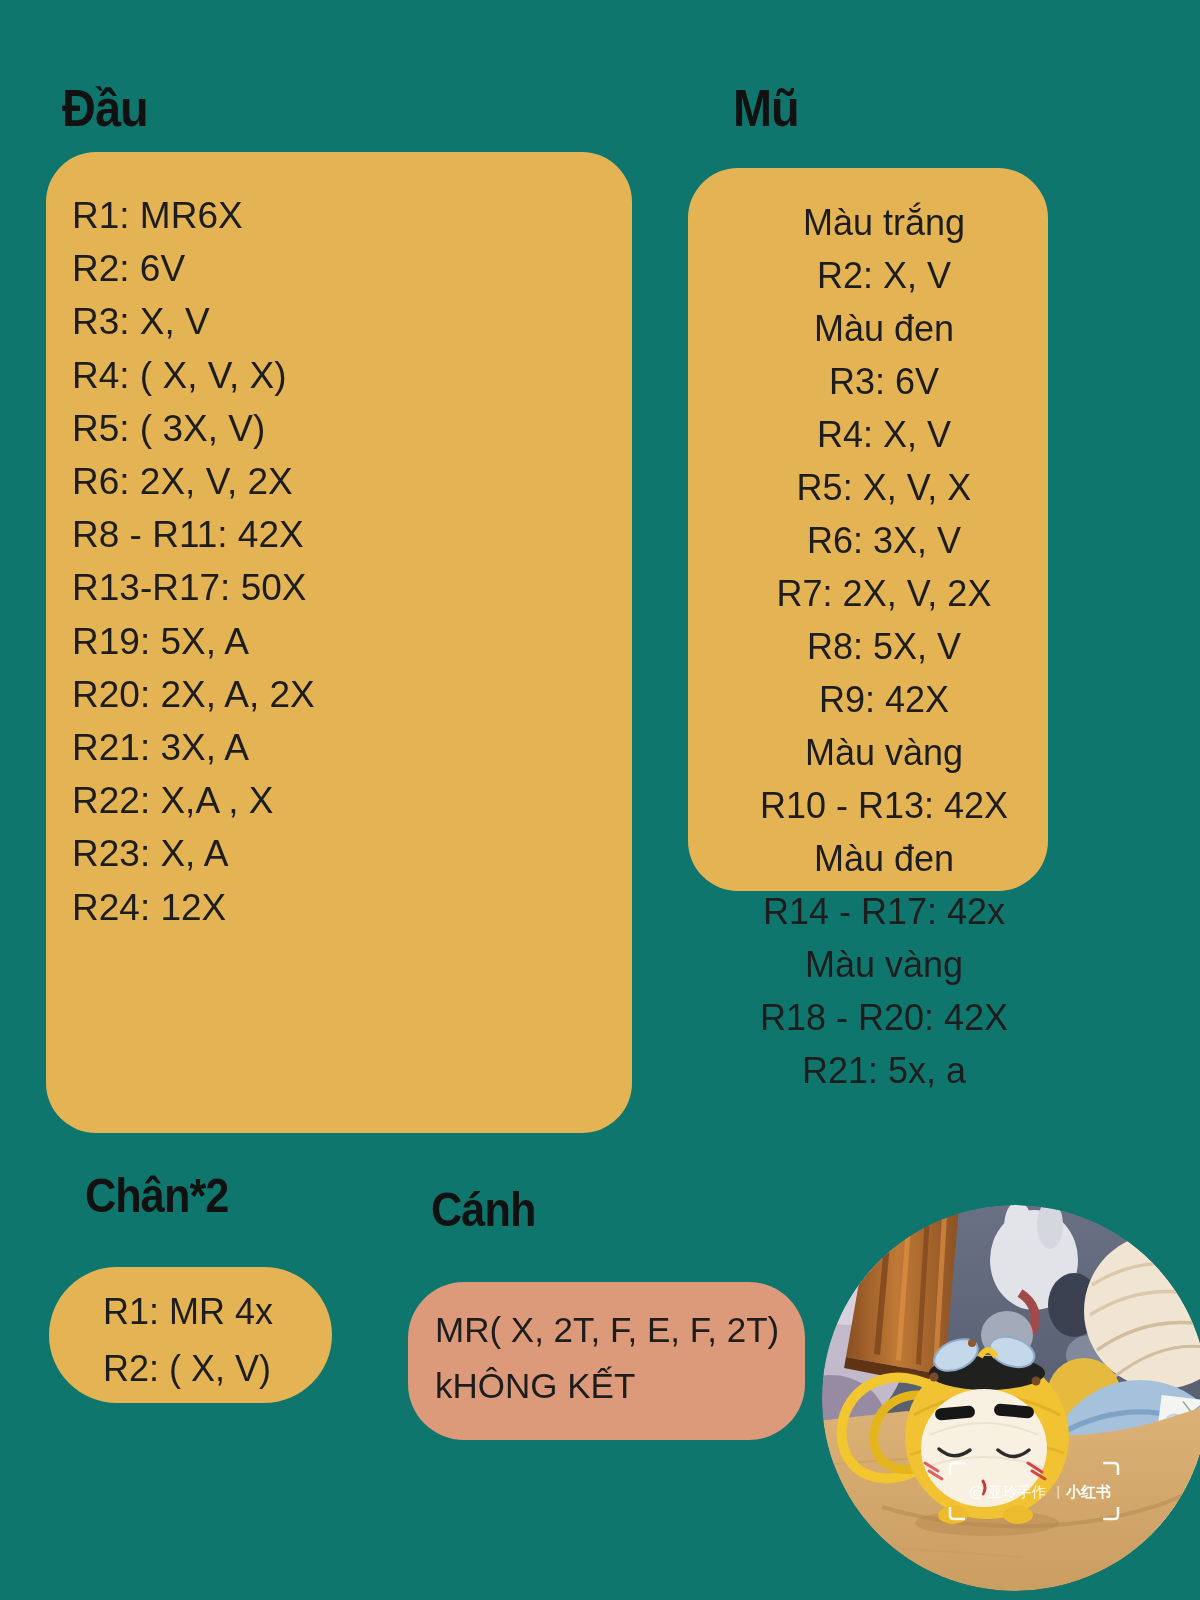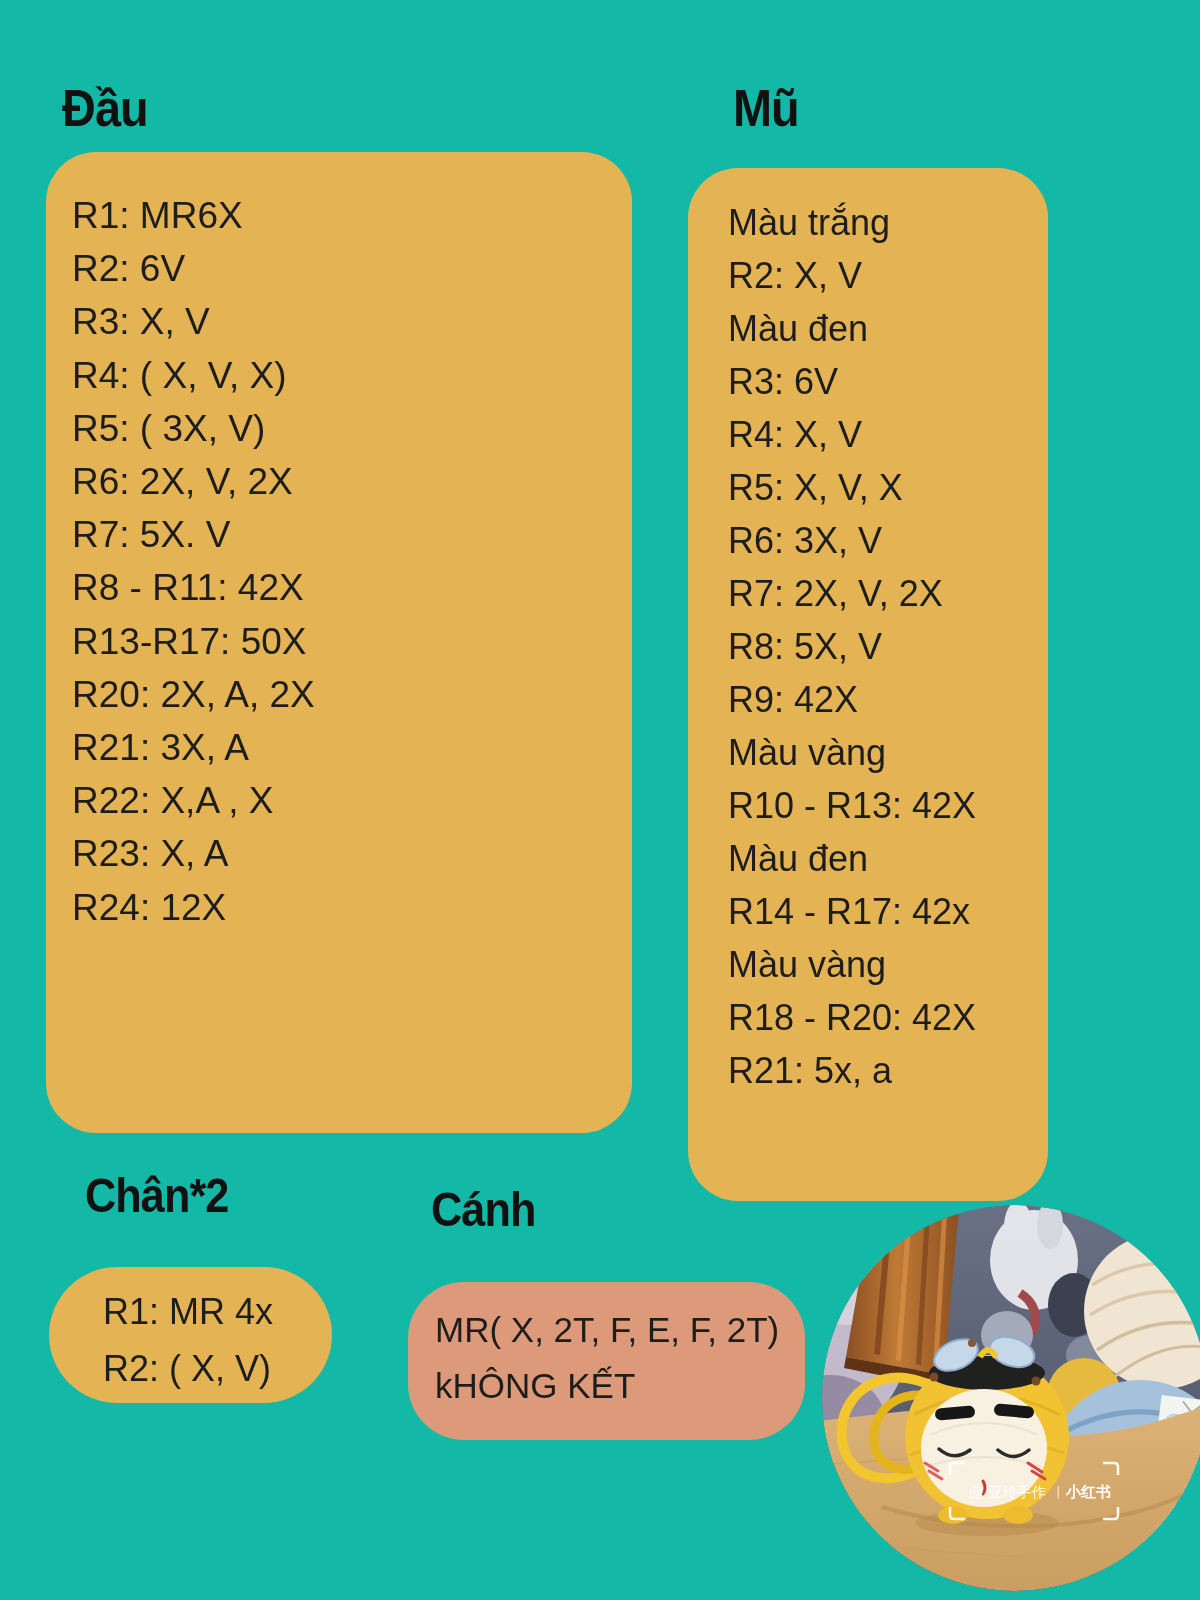--- a/index.html
+++ b/index.html
@@ -1,18 +1,18 @@
 <!DOCTYPE html>
 <html><head>
 <meta charset="utf-8">
 <style>
   html,body{margin:0;padding:0;background:#ffffff;}
   .canvas{
     position:relative; width:1200px; height:1600px;
-    background:#14b8a6; overflow:hidden;
+    background:#0f766e; overflow:hidden;
     font-family:"Liberation Sans","DejaVu Sans",sans-serif;
     color:#1d1d1d;
   }
   .title{
     position:absolute; margin:0; font-size:52px; font-weight:700;
     letter-spacing:-1px; line-height:1; color:#111;
     transform:scaleX(.9); transform-origin:left top; white-space:nowrap;
   }
   .t-dau{left:62px; top:82px;}
   .t-mu{left:733px; top:82px;}
@@ -22,22 +22,22 @@
     position:absolute; box-sizing:border-box; border-radius:50px;
     background:#e3b354;
   }
   .box .line{white-space:nowrap;}
   .box-dau{
     left:46px; top:152px; width:586px; height:981px;
     padding:37px 8px 0 26px; font-size:37px;
   }
   .box-dau .line{line-height:53.2px;}
   .box-mu{
-    left:688px; top:168px; width:360px; height:1033px;
-    padding:28px 8px 0 40px; font-size:36px;
+    left:688px; top:168px; width:360px; height:723px;
+    padding:28px 8px 0 40px; font-size:36px;text-align:center;
   }
   .box-mu .line{line-height:53px;}
   .box-chan{
     left:49px; top:1267px; width:283px; height:136px; border-radius:68px;
     padding:16px 8px 0 54px; font-size:36px;
   }
   .box-chan .line{line-height:57px;}
   .box-canh{
     left:408px; top:1282px; width:397px; height:158px; border-radius:56px;
     background:#dc9a7b; padding:20px 8px 7px 27px; font-size:35px;
@@ -56,23 +56,23 @@
 
   <h2 class="title t-dau">Đầu</h2>
   <div class="box box-dau">
 
   <div class="line">R1: MR6X</div>
       <div class="line">R2: 6V</div>
       <div class="line">R3: X, V</div>
       <div class="line">R4: ( X, V, X)</div>
       <div class="line">R5: ( 3X, V)</div>
       <div class="line">R6: 2X, V, 2X</div>
-      <div class="line">R7: 5X. V</div>
       <div class="line">R8 - R11: 42X</div>
       <div class="line">R13-R17: 50X</div>
+      <div class="line">R19: 5X, A</div>
       <div class="line">R20: 2X, A, 2X</div>
       <div class="line">R21: 3X, A</div>
       <div class="line">R22: X,A , X</div>
       <div class="line">R23: X, A</div>
       <div class="line">R24: 12X</div>
     </div>
 
   <h2 class="title t-mu">Mũ</h2>
   <div class="box box-mu">
 

